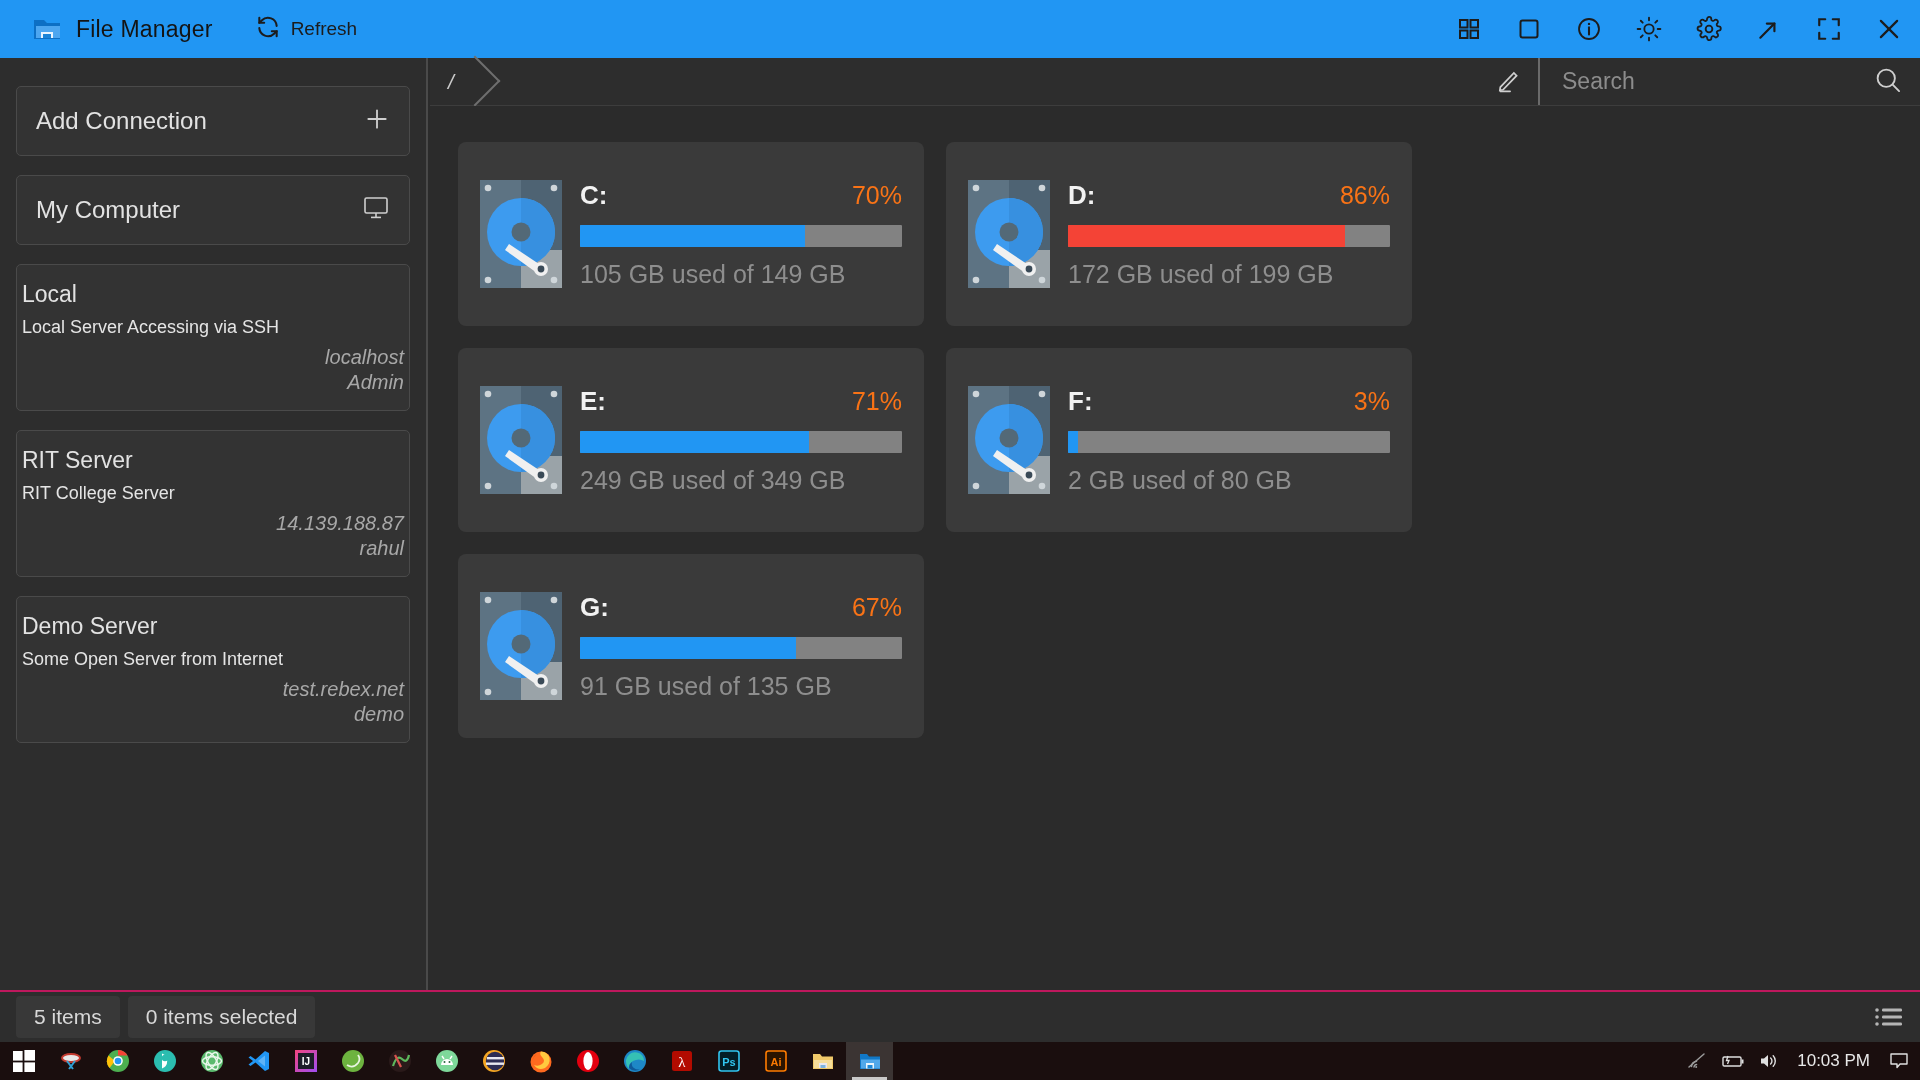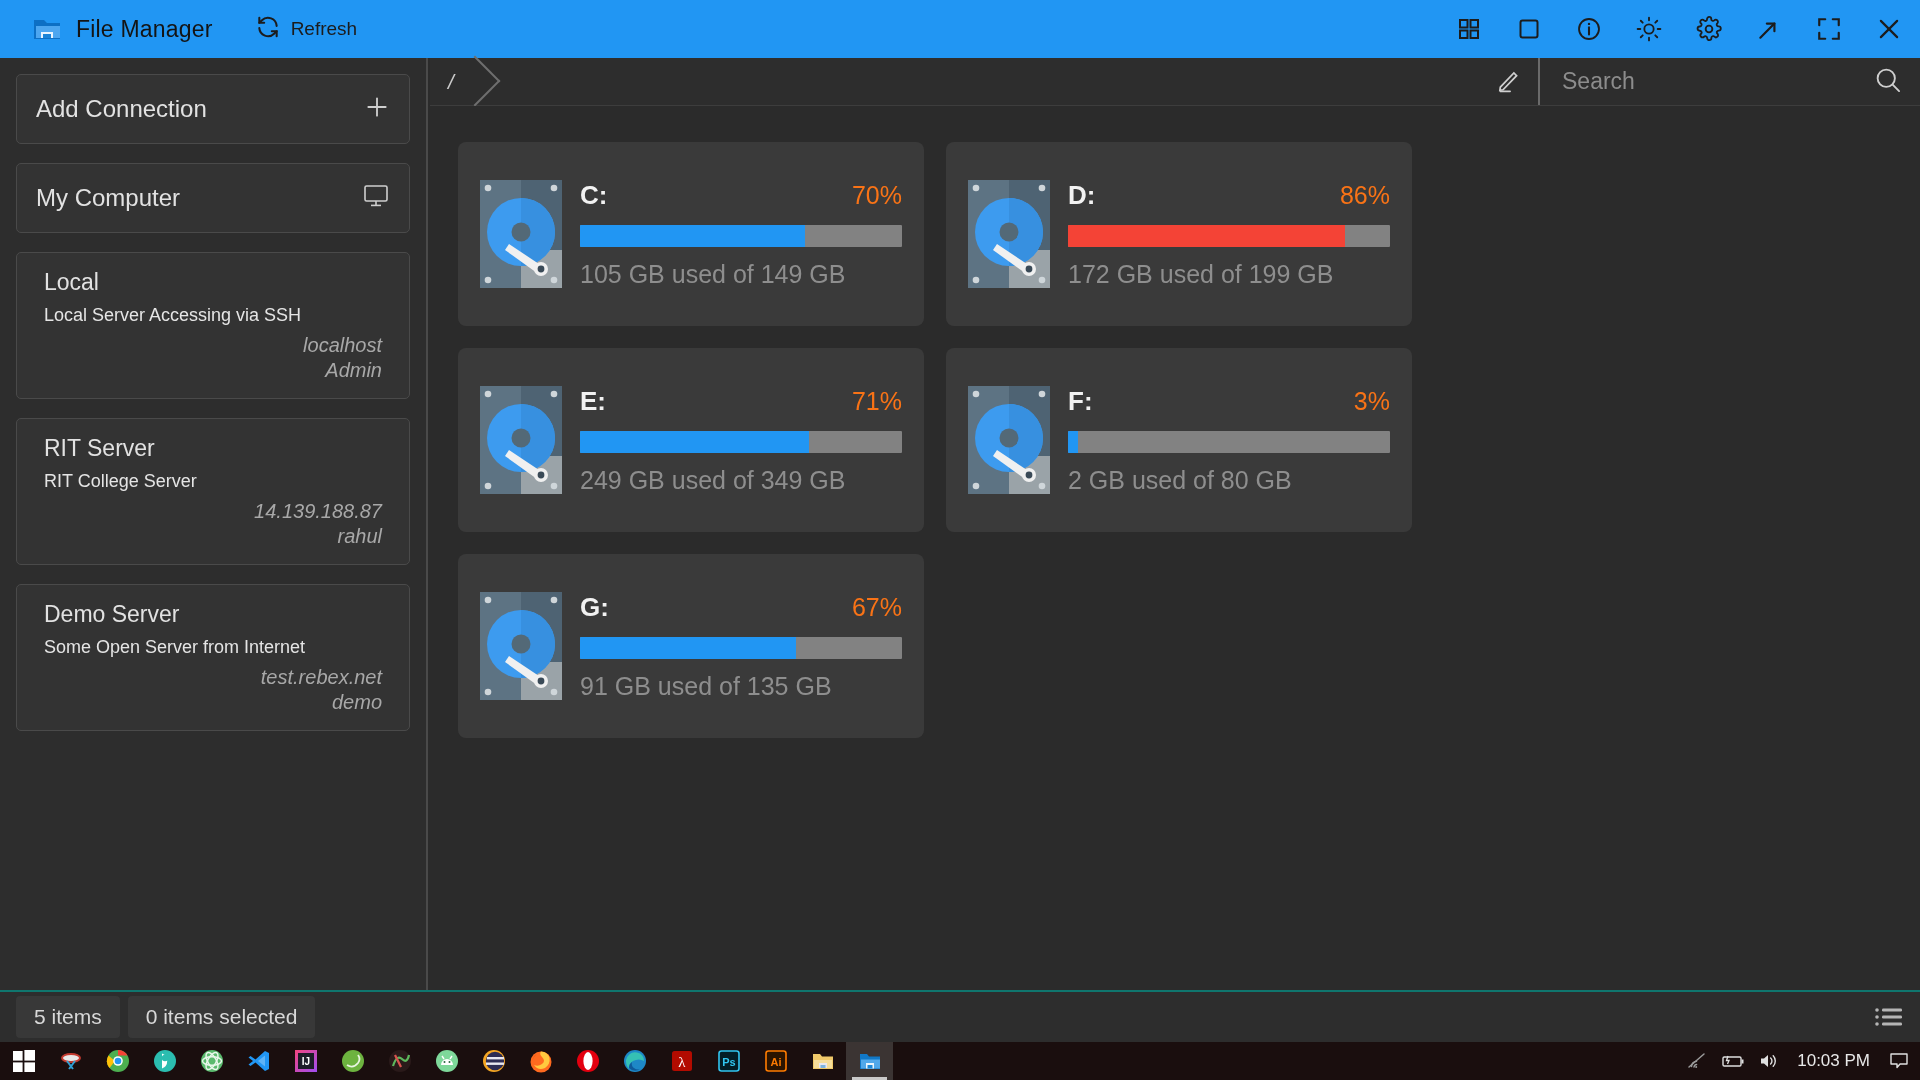--- a/index.html
+++ b/index.html
@@ -32,23 +32,23 @@
 
   
   .sidebar {
     position: absolute; left: 0; top: 58px; width: 428px; height: 932px;
     background: #2d2d2d; padding: 16px;
     border-right: 2px solid #4a4a4a;
     overflow: hidden;
   }
   .side-card {
     background: #333333; border: 1px solid #4a4a4a; border-radius: 5px;
-    margin-bottom: 19px; padding: 16px 27px; cursor: pointer;
-  }
-  .side-card.simple { display: flex; align-items: center; justify-content: space-between; padding: 19px; }
+    margin-bottom: 19px; padding: 16px 5px; cursor: pointer;
+  }
+  .side-card.simple { display: flex; align-items: center; justify-content: space-between; padding: 19px; margin-top: 12px; }
   .side-title { font-size: 24px; color: #e2e2e2; font-weight: 400; }
   .side-title.small { font-size: 23px; }
   .side-sub { font-size: 18px; color: #e5e5e5; margin-top: 9px; }
   .side-host { font-size: 20px; color: #a8a8a8; font-style: italic; text-align: right; margin-top: 8px; }
   .side-user { font-size: 20px; color: #a8a8a8; font-style: italic; text-align: right; margin-top: 2px; }
 
   
   .pathbar {
     position: absolute; left: 430px; top: 58px; width: 1490px; height: 48px;
     background: #2d2d2d; display: flex; align-items: stretch;
@@ -91,21 +91,21 @@
   .drive-top { display: flex; justify-content: space-between; align-items: baseline; }
   .drive-letter { font-size: 26px; font-weight: bold; color: #f2f2f2; }
   .drive-pct { font-size: 25px; color: #f97316; margin-left: 30px; }
   .bar-track { margin-top: 14px; height: 22px; background: #828282; border-radius: 1px; overflow: hidden; }
   .bar-fill { height: 100%; background: #2196f3; }
   .drive-sub { margin-top: 13px; font-size: 25px; color: #8e8e8e; }
 
   
   .statusbar {
     position: absolute; left: 0; top: 990px; width: 1920px; height: 52px;
-    background: #2d2d2d; border-top: 2px solid #0f766e;
+    background: #2d2d2d; border-top: 2px solid #be185d;
     display: flex; align-items: center; padding: 0 16px;
   }
   .chip {
     background: #383838; border-radius: 4px; padding: 9px 18px;
     font-size: 21px; color: #d8d8d8; margin-right: 8px; cursor: default;
   }
   .view-toggle { margin-left: auto; cursor: pointer; display:flex; }
 
   
   .taskbar {

